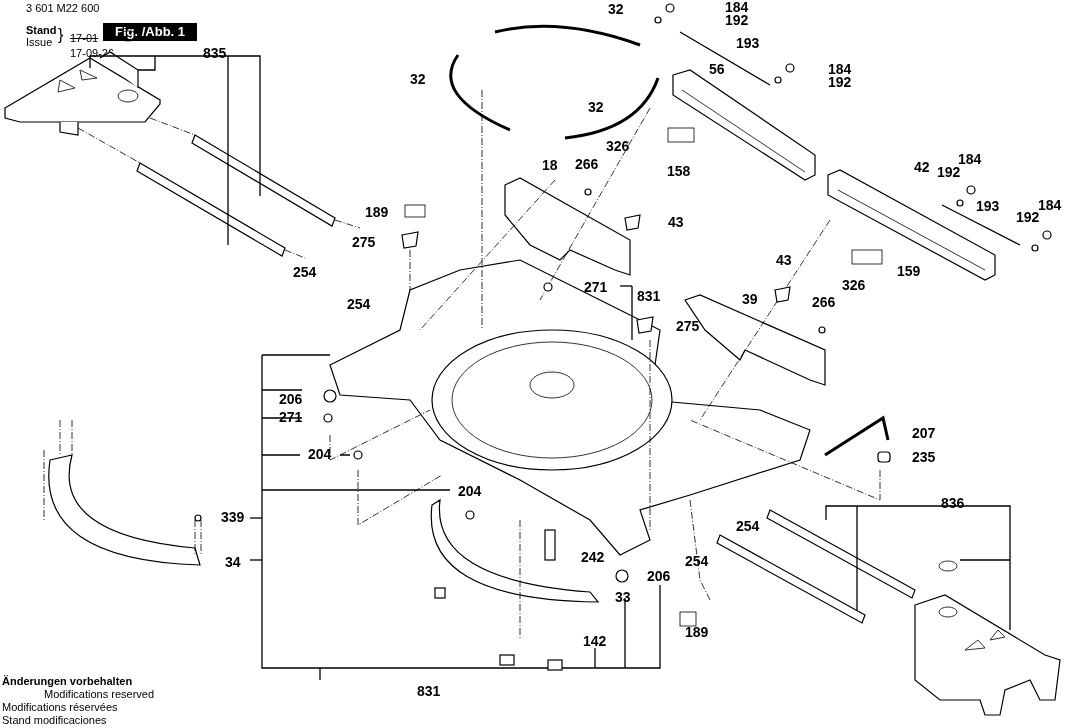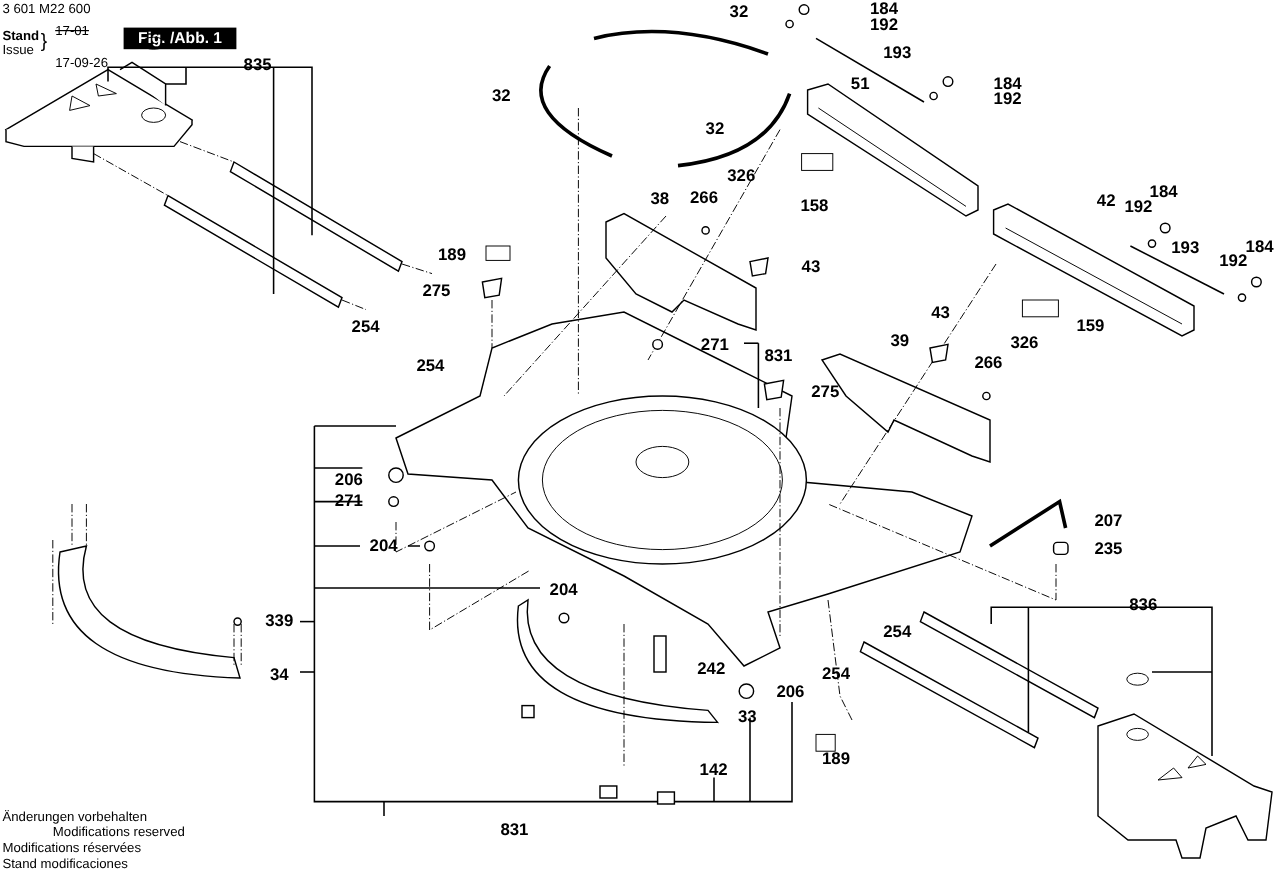--- a/index.html
+++ b/index.html
@@ -1,34 +1,34 @@
 <!DOCTYPE html>
 <html><head>
 <meta charset="utf-8">
 <style>
   html,body{margin:0;padding:0;background:#fff;}
   body{width:1068px;height:728px;position:relative;overflow:hidden;font-family:"Liberation Sans",sans-serif;color:#000;}
-  .hdr{position:absolute;font-size:11px;line-height:12px;}
+  .hdr{position:absolute;font-size:11px;line-height:12px;margin-left:24px;}
   .figbox{position:absolute;left:103px;top:23px;width:94px;height:18px;background:#000;color:#fff;font-weight:bold;font-size:13px;line-height:18px;text-align:center;}
   .lbl{position:absolute;font-weight:bold;font-size:14px;line-height:14px;white-space:nowrap;}
   .foot{position:absolute;left:2px;font-size:11px;line-height:13px;}
   svg#dwg{position:absolute;left:0;top:0;}
   .ln{stroke:#000;stroke-width:1.3;fill:none;}
   .dash{stroke:#000;stroke-width:0.8;fill:none;stroke-dasharray:7 2 1 2;}
   .part{stroke:#000;stroke-width:1.2;fill:#fff;}
   .thin{stroke:#000;stroke-width:0.8;fill:none;}
 </style>
 </head>
 <body>
 
 <div class="hdr" style="left:2px;top:2px;">3 601 M22 600</div>
 <div class="hdr" style="left:2px;top:24px;font-weight:bold;">Stand</div>
 <div class="hdr" style="left:2px;top:36px;">Issue</div>
 <div class="hdr" style="left:34px;top:22px;font-size:16px;line-height:26px;">}</div>
-<div class="hdr" style="left:46px;top:20px;text-decoration:line-through;">17-01</div>
+<div class="hdr" style="left:46px;top:32px;text-decoration:line-through;">17-01</div>
 <div class="hdr" style="left:46px;top:47px;">17-09-26</div>
 <div class="figbox">Fig. /Abb. 1</div>
 
 <svg id="dwg" width="1068" height="728" viewBox="0 0 1068 728">
 
   <g>
     <path class="part" d="M5,108 L90,58 L160,100 L145,118 L20,118 Z"></path>
     <path class="part" d="M5,108 L5,118 L20,122 L145,122 L160,104 L160,100"></path>
     <path class="part" d="M100,58 L110,52 L138,70 L138,88"></path>
     <polygon class="thin" points="60,80 75,88 58,92"></polygon>
@@ -170,49 +170,49 @@
 
 <div class="lbl" style="left:608px;top:2px;">32</div>
 <div class="lbl" style="left:410px;top:72px;">32</div>
 <div class="lbl" style="left:588px;top:100px;">32</div>
 
 <div class="lbl" style="left:725px;top:0px;">184</div>
 <div class="lbl" style="left:725px;top:13px;">192</div>
 <div class="lbl" style="left:736px;top:36px;">193</div>
 <div class="lbl" style="left:828px;top:62px;">184</div>
 <div class="lbl" style="left:828px;top:75px;">192</div>
-<div class="lbl" style="left:709px;top:62px;">51</div>
+<div class="lbl" style="left:709px;top:62px;">56</div>
 <div class="lbl" style="left:667px;top:164px;text-align:right;">158</div>
 
 <div class="lbl" style="left:914px;top:160px;">42</div>
 <div class="lbl" style="left:937px;top:165px;">192</div>
 <div class="lbl" style="left:958px;top:152px;">184</div>
 <div class="lbl" style="left:976px;top:199px;">193</div>
 <div class="lbl" style="left:1016px;top:210px;">192</div>
 <div class="lbl" style="left:1038px;top:198px;">184</div>
 <div class="lbl" style="left:897px;top:264px;">159</div>
 
 <div class="lbl" style="left:203px;top:46px;">835</div>
 
-<div class="lbl" style="left:542px;top:158px;">38</div>
+<div class="lbl" style="left:542px;top:158px;">18</div>
 <div class="lbl" style="left:575px;top:157px;">266</div>
 <div class="lbl" style="left:606px;top:139px;">326</div>
 <div class="lbl" style="left:668px;top:215px;">43</div>
 <div class="lbl" style="left:365px;top:205px;">189</div>
 <div class="lbl" style="left:352px;top:235px;">275</div>
 
 <div class="lbl" style="left:293px;top:265px;">254</div>
 <div class="lbl" style="left:347px;top:297px;">254</div>
 
 <div class="lbl" style="left:584px;top:280px;">271</div>
 <div class="lbl" style="left:637px;top:289px;">831</div>
 <div class="lbl" style="left:676px;top:319px;">275</div>
 
 <div class="lbl" style="left:776px;top:253px;">43</div>
-<div class="lbl" style="left:742px;top:276px;">39</div>
+<div class="lbl" style="left:742px;top:292px;">39</div>
 <div class="lbl" style="left:812px;top:295px;">266</div>
 <div class="lbl" style="left:842px;top:278px;">326</div>
 
 <div class="lbl" style="left:279px;top:392px;">206</div>
 <div class="lbl" style="left:279px;top:410px;">271</div>
 <div class="lbl" style="left:308px;top:447px;">204</div>
 
 <div class="lbl" style="left:912px;top:426px;">207</div>
 <div class="lbl" style="left:912px;top:450px;">235</div>
 
@@ -225,16 +225,16 @@
 
 <div class="lbl" style="left:581px;top:550px;">242</div>
 <div class="lbl" style="left:685px;top:554px;">254</div>
 <div class="lbl" style="left:647px;top:569px;">206</div>
 <div class="lbl" style="left:615px;top:590px;">33</div>
 <div class="lbl" style="left:685px;top:625px;">189</div>
 <div class="lbl" style="left:583px;top:634px;">142</div>
 
 <div class="lbl" style="left:417px;top:684px;">831</div>
 
-<div class="foot" style="top:675px;">Änderungen vorbehalten</div>
+<div class="foot" style="top:675px;font-weight:bold;">Änderungen vorbehalten</div>
 <div class="foot" style="top:688px;margin-left:42px;">Modifications reserved</div>
 <div class="foot" style="top:701px;">Modifications réservées</div>
 <div class="foot" style="top:714px;">Stand modificaciones</div>
 
 </body></html>

